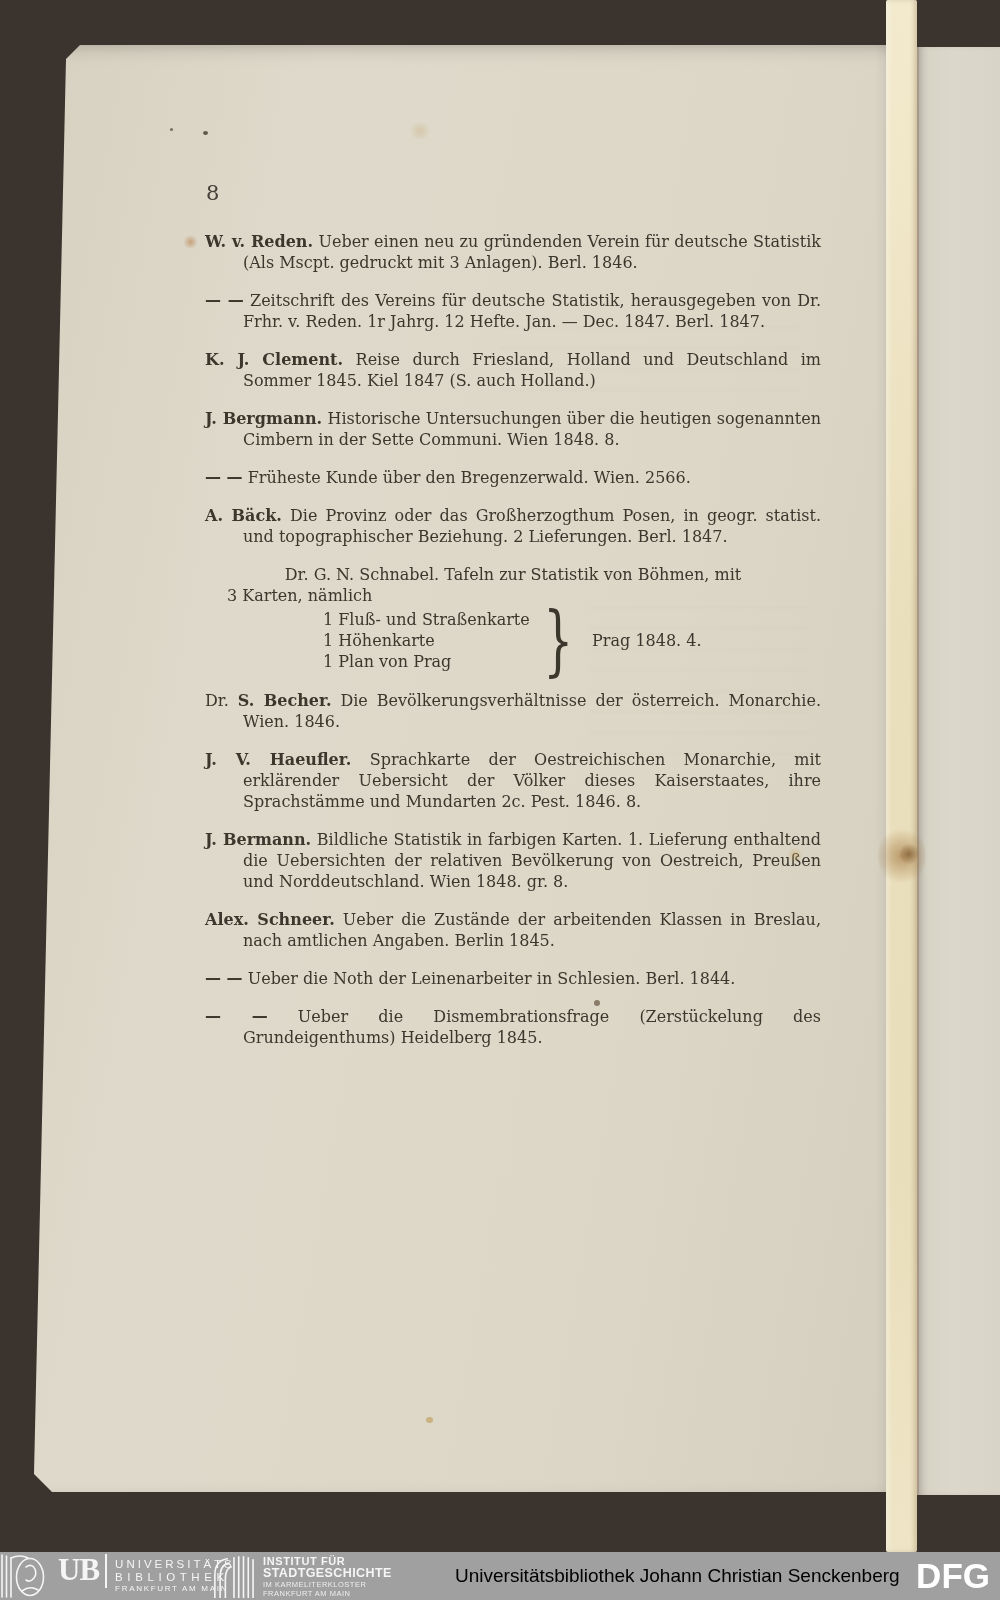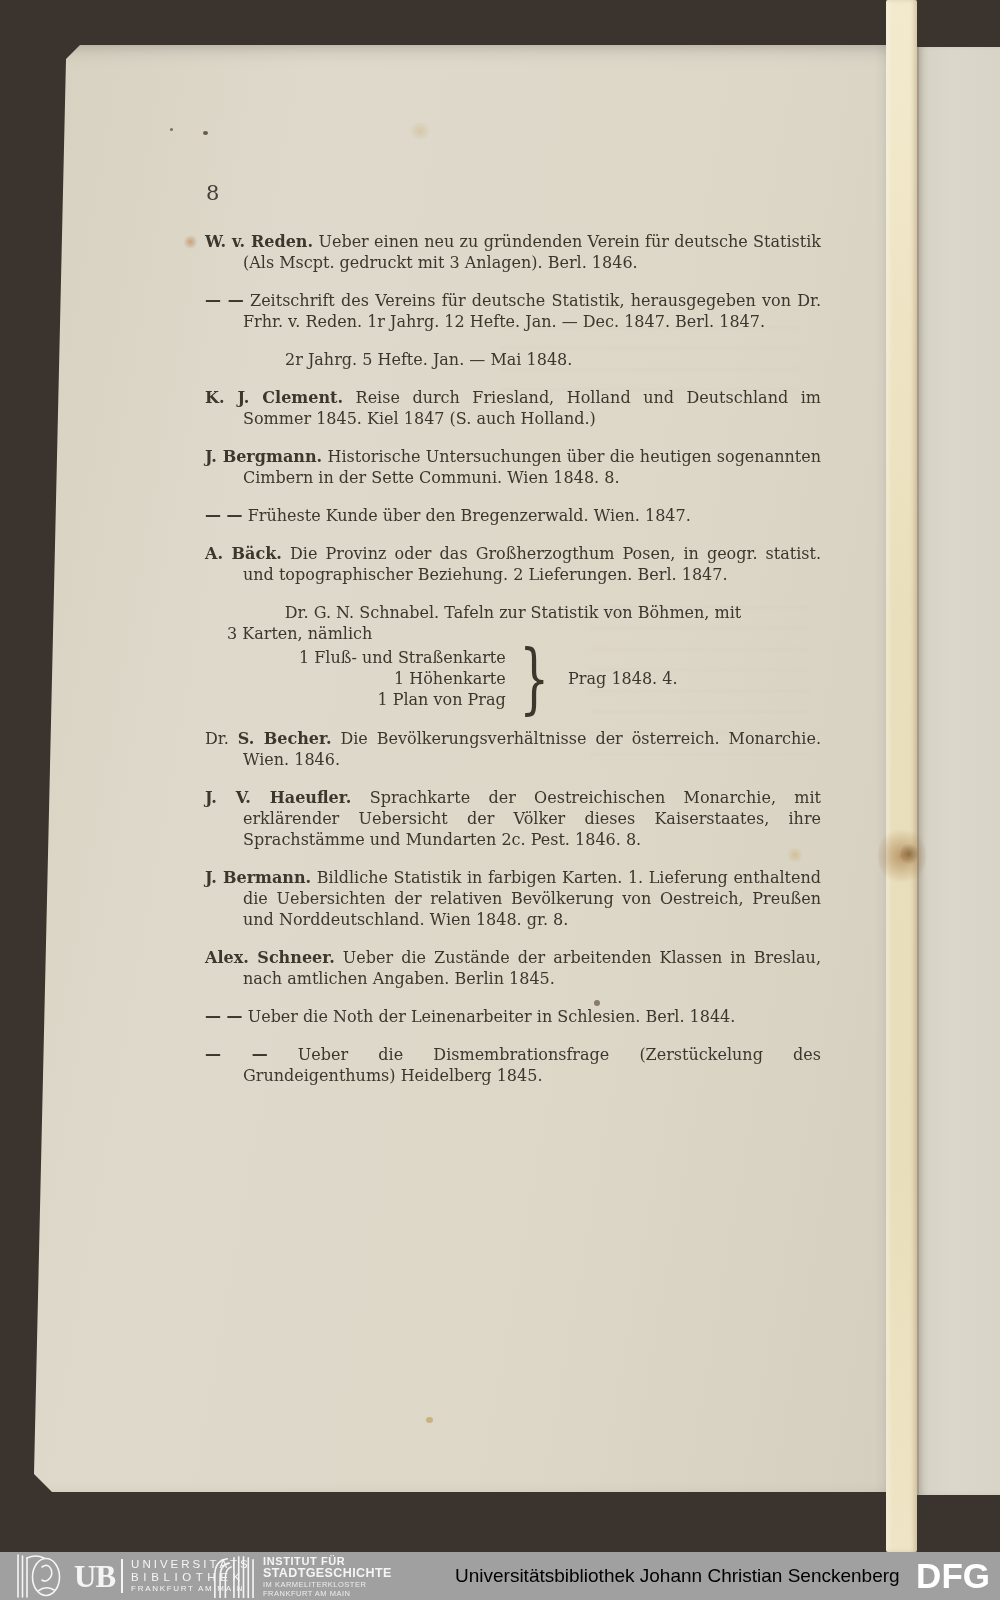--- a/index.html
+++ b/index.html
@@ -40,21 +40,21 @@
     padding-left:38px;text-indent:-38px;
   }
   .entry .author{font-weight:bold;}
   .entry .prefix{font-weight:normal;}
   .prefix:empty,.author:empty{display:none;}
   .sub-entry{padding-left:80px;text-indent:0;text-align:left;}
   
   .schnabel{margin:0 0 17px 0;}
   .schnabel .s-line1{text-align:center;}
   .schnabel .s-line2{margin-left:22px;}
-  .brace-group{display:flex;align-items:center;margin-left:94px;margin-top:1px;text-align:right;}
+  .brace-group{display:flex;align-items:center;margin-left:118px;margin-top:1px;}
   .brace-items div{line-height:21px;white-space:nowrap;}
   .brace{
     font-size:76px;line-height:66px;font-weight:normal;color:var(--ink);
     transform:scaleX(.62);transform-origin:center;margin:0 2px 0 4px;
   }
   .brace-note{margin-left:8px;white-space:nowrap;}
   
   .stain{position:absolute;border-radius:50%;pointer-events:none;}
   .stain.fox{left:183px;top:190px;width:15px;height:14px;background:radial-gradient(circle,rgba(176,108,48,.5),rgba(176,108,48,0) 70%);}
   .stain.speck1{left:170px;top:83px;width:3px;height:3px;background:rgba(90,75,60,.75);}
@@ -83,21 +83,21 @@
   .stain.strip-stain{left:878px;top:825px;width:48px;height:62px;border-radius:50%;
     background:radial-gradient(circle,rgba(148,98,40,.55),rgba(148,98,40,0) 70%);z-index:5;}
   .stain.strip-core{left:900px;top:843px;width:18px;height:22px;
     background:radial-gradient(circle,rgba(110,70,28,.6),rgba(110,70,28,0) 75%);z-index:6;}
   
   .footer-bar{
     position:absolute;left:0;top:1552px;width:1000px;height:48px;
     background:var(--footer-bar);color:var(--footer-text);
     font-family:"Liberation Sans",sans-serif;z-index:10;
   }
-  .ub-group{position:absolute;left:16px;top:50%;transform:translateY(-50%);display:flex;align-items:center;}
+  .ub-group{position:absolute;left:0;top:50%;transform:translateY(-50%);display:flex;}
   .ub-letters{font-family:"Liberation Serif",serif;font-weight:bold;font-size:31px;line-height:1;margin-left:2px;letter-spacing:-1px;}
   .ub-divider{width:2px;height:34px;background:var(--footer-text);margin:0 8px 0 6px;}
   .ub-text{display:flex;flex-direction:column;justify-content:center;}
   .ub-l1{font-size:11.5px;letter-spacing:3px;line-height:13px;}
   .ub-l2{font-size:11.5px;letter-spacing:4.6px;line-height:13px;}
   .ub-l3{font-size:8px;letter-spacing:1.7px;line-height:10px;}
   .isg-group{position:absolute;left:212px;top:50%;transform:translateY(-50%);display:flex;align-items:center;gap:9px;}
   .isg-text{display:flex;flex-direction:column;justify-content:center;}
   .isg-l1{font-size:11px;font-weight:bold;letter-spacing:.6px;line-height:12px;}
   .isg-l2{font-size:12.5px;font-weight:bold;letter-spacing:.4px;line-height:13px;}
@@ -123,37 +123,34 @@
       <p class="entry">
         <span class="author">W. v. Reden.</span>
         <span class="etext">Ueber einen neu zu gründenden Verein für deutsche Statistik (Als Mscpt. gedruckt mit 3 Anlagen). Berl. 1846.</span>
       </p>
 
       <p class="entry">
         <span class="author">— —</span>
         <span class="etext">Zeitschrift des Vereins für deutsche Statistik, herausgegeben von Dr. Frhr. v. Reden. 1r Jahrg. 12 Hefte. Jan. — Dec. 1847. Berl. 1847.</span>
       </p>
 
-      <p class="entry sub-entry">
-        <span class="etext">2r Jahrg. 5 Hefte. Jan. — Mai 1848.</span>
-      </p>
 
       <p class="entry">
         <span class="author">K. J. Clement.</span>
         <span class="etext">Reise durch Friesland, Holland und Deutschland im Sommer 1845. Kiel 1847 (S. auch Holland.)</span>
       </p>
 
       <p class="entry">
         <span class="author">J. Bergmann.</span>
         <span class="etext">Historische Untersuchungen über die heutigen sogenannten Cimbern in der Sette Communi. Wien 1848. 8.</span>
       </p>
 
       <p class="entry">
         <span class="author">— —</span>
-        <span class="etext">Früheste Kunde über den Bregenzerwald. Wien. 1847.</span>
+        <span class="etext">Früheste Kunde über den Bregenzerwald. Wien. 2566.</span>
       </p>
 
       <p class="entry">
         <span class="author">A. Bäck.</span>
         <span class="etext">Die Provinz oder das Großherzogthum Posen, in geogr. statist. und topographischer Beziehung. 2 Lieferungen. Berl. 1847.</span>
       </p>
 
       <div class="schnabel">
         <div class="s-line1">
           <span class="prefix">Dr.</span>

